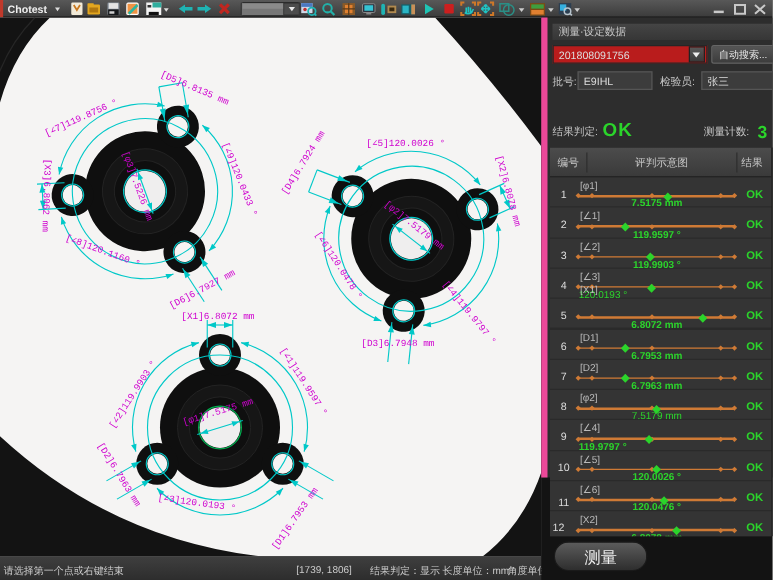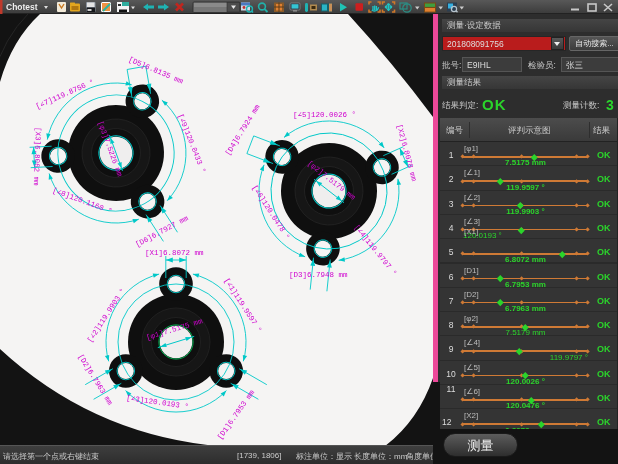--- a/index.html
+++ b/index.html
@@ -251,21 +251,20 @@
 <div style="position:absolute;left:433px;top:14px;width:185px;height:368px;background:#2d2d2d;border-left:5px solid #ec4899">
   <div style="position:absolute;left:4px;top:5px;width:177px;height:13px;background:linear-gradient(#454545,#363636);color:#c8c8c8;font-size:8.5px;line-height:13px;padding-left:5px;box-sizing:border-box">测量·设定数据</div>
   <div style="position:absolute;left:4px;top:22px;width:124px;height:15px;background:#b91c1c;border:1px solid #262626;color:#ddd;font-size:8.5px;line-height:14px;padding-left:4px;box-sizing:border-box">201808091756</div>
   <div style="position:absolute;left:113px;top:23px;width:13px;height:13px;background:linear-gradient(#585858,#3a3a3a);border:1px solid #222;box-sizing:border-box"></div>
   <div style="position:absolute;left:116px;top:28px;width:0;height:0;border:3px solid transparent;border-top:4px solid #eee"></div>
   <div style="position:absolute;left:131px;top:22px;width:51px;height:15px;background:linear-gradient(#555,#3c3c3c);border:1px solid #666;border-radius:2px;color:#e8e8e8;font-size:8px;text-align:center;line-height:14px;box-sizing:border-box">自动搜索...</div>
   <div style="position:absolute;left:4px;top:46px;font-size:8.5px;color:#c8c8c8">批号:</div>
   <div style="position:absolute;left:24px;top:43px;width:60px;height:15px;background:#3c3c3c;border:1px solid #555;color:#ddd;font-size:8.5px;line-height:14px;padding-left:4px;box-sizing:border-box">E9IHL</div>
   <div style="position:absolute;left:90px;top:46px;font-size:8.5px;color:#c8c8c8">检验员:</div>
   <div style="position:absolute;left:123px;top:43px;width:59px;height:15px;background:#3c3c3c;border:1px solid #555;color:#ddd;font-size:8.5px;line-height:14px;padding-left:4px;box-sizing:border-box">张三</div>
-  <div style="position:absolute;left:4px;top:62px;width:177px;height:13px;background:linear-gradient(#454545,#363636);color:#c8c8c8;font-size:8.5px;line-height:13px;padding-left:5px;box-sizing:border-box">测量结果</div>
   <div style="position:absolute;left:4px;top:86px;font-size:8.5px;color:#c8c8c8">结果判定:</div>
   <div style="position:absolute;left:44px;top:82px;font-size:15px;font-weight:bold;color:#2bd42b;letter-spacing:1px">OK</div>
   <div style="position:absolute;left:125px;top:86px;font-size:8.5px;color:#c8c8c8">测量计数:</div>
   <div style="position:absolute;left:168px;top:83px;font-size:14px;font-weight:bold;color:#2bd42b">3</div>
   <div style="position:absolute;left:2px;top:104px;width:184px;height:311px;background:#2a2a2a;overflow:hidden">
     <div style="position:absolute;left:0;top:0;width:177px;height:23px;background:linear-gradient(#4c4c4c,#3a3a3a);border-bottom:1px solid #222"></div>
     <div style="position:absolute;left:6px;top:7px;font-size:8.5px;color:#ccc">编号</div>
     <div style="position:absolute;left:68px;top:7px;font-size:8.5px;color:#ccc">评判示意图</div>
     <div style="position:absolute;left:153px;top:7px;font-size:8.5px;color:#ccc">结果</div>
     <div style="position:absolute;left:177px;top:0;width:7px;height:311px;background:#232323"></div>
@@ -376,34 +375,34 @@
         <div style="position:absolute;left:157px;top:202.1px;font-size:9px;font-weight:bold;color:#2bd42b">OK</div>
         <div style="position:absolute;left:2px;top:226.4px;width:18px;text-align:center;font-size:8.5px;color:#ddd">9</div>
         <div style="position:absolute;left:24px;top:220.4px;font-size:8px;color:#bbb">[∠4]</div>
         <div style="position:absolute;left:23px;top:232.4px;width:125px;height:1.6px;background:#cf7a35"></div>
         <i style="position:absolute;left:21px;top:232px;width:3.2px;height:3.2px;background:#cf7a35;transform:rotate(45deg)"></i>
         <i style="position:absolute;left:32px;top:232px;width:3.2px;height:3.2px;background:#cf7a35;transform:rotate(45deg)"></i>
         <i style="position:absolute;left:80px;top:232px;width:3.2px;height:3.2px;background:#cf7a35;transform:rotate(45deg)"></i>
         <i style="position:absolute;left:135px;top:232px;width:3.2px;height:3.2px;background:#cf7a35;transform:rotate(45deg)"></i>
         <i style="position:absolute;left:146px;top:232px;width:3.2px;height:3.2px;background:#cf7a35;transform:rotate(45deg)"></i>
         <i style="position:absolute;left:77px;top:231px;width:4.5px;height:4.5px;background:#2bd42b;transform:rotate(45deg)"></i>
-        <div style="position:absolute;left:23px;top:234.6px;width:125px;text-align:right;font-size:8px;font-weight:normal;color:#2bd42b">119.9797 °</div>
+        <div style="position:absolute;left:23px;top:234.6px;width:125px;text-align:left;font-size:8px;font-weight:bold;color:#2bd42b">119.9797 °</div>
         <div style="position:absolute;left:157px;top:226.4px;font-size:9px;font-weight:bold;color:#2bd42b">OK</div>
         <div style="position:absolute;left:2px;top:250.7px;width:18px;text-align:center;font-size:8.5px;color:#ddd">10</div>
         <div style="position:absolute;left:24px;top:244.7px;font-size:8px;color:#bbb">[∠5]</div>
         <div style="position:absolute;left:23px;top:256.7px;width:125px;height:1.6px;background:#cf7a35"></div>
         <i style="position:absolute;left:21px;top:256px;width:3.2px;height:3.2px;background:#cf7a35;transform:rotate(45deg)"></i>
         <i style="position:absolute;left:32px;top:256px;width:3.2px;height:3.2px;background:#cf7a35;transform:rotate(45deg)"></i>
         <i style="position:absolute;left:80px;top:256px;width:3.2px;height:3.2px;background:#cf7a35;transform:rotate(45deg)"></i>
         <i style="position:absolute;left:135px;top:256px;width:3.2px;height:3.2px;background:#cf7a35;transform:rotate(45deg)"></i>
         <i style="position:absolute;left:146px;top:256px;width:3.2px;height:3.2px;background:#cf7a35;transform:rotate(45deg)"></i>
         <i style="position:absolute;left:83px;top:255px;width:4.5px;height:4.5px;background:#2bd42b;transform:rotate(45deg)"></i>
         <div style="position:absolute;left:23px;top:258.9px;width:125px;text-align:center;font-size:8px;font-weight:bold;color:#2bd42b">120.0026 °</div>
         <div style="position:absolute;left:157px;top:250.7px;font-size:9px;font-weight:bold;color:#2bd42b">OK</div>
-        <div style="position:absolute;left:2px;top:266px;width:18px;text-align:center;font-size:8.5px;color:#ddd">11</div>
+        <div style="position:absolute;left:2px;top:279px;width:18px;text-align:center;font-size:8.5px;color:#ddd">11</div>
         <div style="position:absolute;left:24px;top:269.0px;font-size:8px;color:#bbb">[∠6]</div>
         <div style="position:absolute;left:23px;top:281.0px;width:125px;height:1.6px;background:#cf7a35"></div>
         <i style="position:absolute;left:21px;top:280px;width:3.2px;height:3.2px;background:#cf7a35;transform:rotate(45deg)"></i>
         <i style="position:absolute;left:32px;top:280px;width:3.2px;height:3.2px;background:#cf7a35;transform:rotate(45deg)"></i>
         <i style="position:absolute;left:80px;top:280px;width:3.2px;height:3.2px;background:#cf7a35;transform:rotate(45deg)"></i>
         <i style="position:absolute;left:135px;top:280px;width:3.2px;height:3.2px;background:#cf7a35;transform:rotate(45deg)"></i>
         <i style="position:absolute;left:146px;top:280px;width:3.2px;height:3.2px;background:#cf7a35;transform:rotate(45deg)"></i>
         <i style="position:absolute;left:89px;top:280px;width:4.5px;height:4.5px;background:#2bd42b;transform:rotate(45deg)"></i>
         <div style="position:absolute;left:23px;top:283.2px;width:125px;text-align:center;font-size:8px;font-weight:bold;color:#2bd42b">120.0476 °</div>
         <div style="position:absolute;left:157px;top:275.0px;font-size:9px;font-weight:bold;color:#2bd42b">OK</div>
@@ -418,16 +417,16 @@
         <i style="position:absolute;left:99px;top:304px;width:4.5px;height:4.5px;background:#2bd42b;transform:rotate(45deg)"></i>
         <div style="position:absolute;left:23px;top:307.5px;width:125px;text-align:center;font-size:8px;font-weight:bold;color:#2bd42b">6.8078 mm</div>
         <div style="position:absolute;left:157px;top:299.3px;font-size:9px;font-weight:bold;color:#2bd42b">OK</div>
   </div>
   <div style="position:absolute;left:5px;top:419px;width:75px;height:24px;background:linear-gradient(#5c5c5c,#2e2e2e);border:1px solid #1a1a1a;border-radius:12px;color:#f0f0f0;font-size:13px;text-align:center;line-height:23px;box-sizing:border-box">测量</div>
 </div>
 
 <div style="position:absolute;left:0;top:445px;width:433px;height:19px;background:linear-gradient(#3e3e3e,#2c2c2c);border-top:1px solid #555;color:#ccc;font-size:8px;overflow:hidden">
   <span style="white-space:nowrap;position:absolute;left:3px;top:5px">请选择第一个点或右键结束</span>
   <span style="white-space:nowrap;position:absolute;left:237px;top:5px">[1739, 1806]</span>
-  <span style="white-space:nowrap;position:absolute;left:296px;top:5px">标注单位：显示</span>
+  <span style="white-space:nowrap;position:absolute;left:296px;top:5px">结果判定：显示</span>
   <span style="white-space:nowrap;position:absolute;left:354px;top:5px">长度单位：mm</span>
   <span style="white-space:nowrap;position:absolute;left:406px;top:5px">角度单位：°</span>
 </div>
 </div>
 </body></html>

